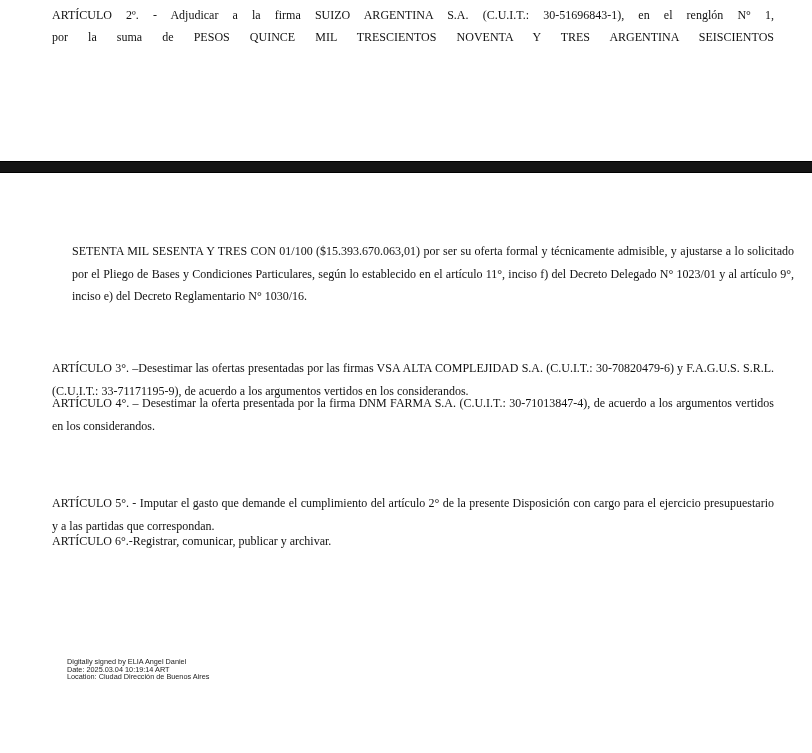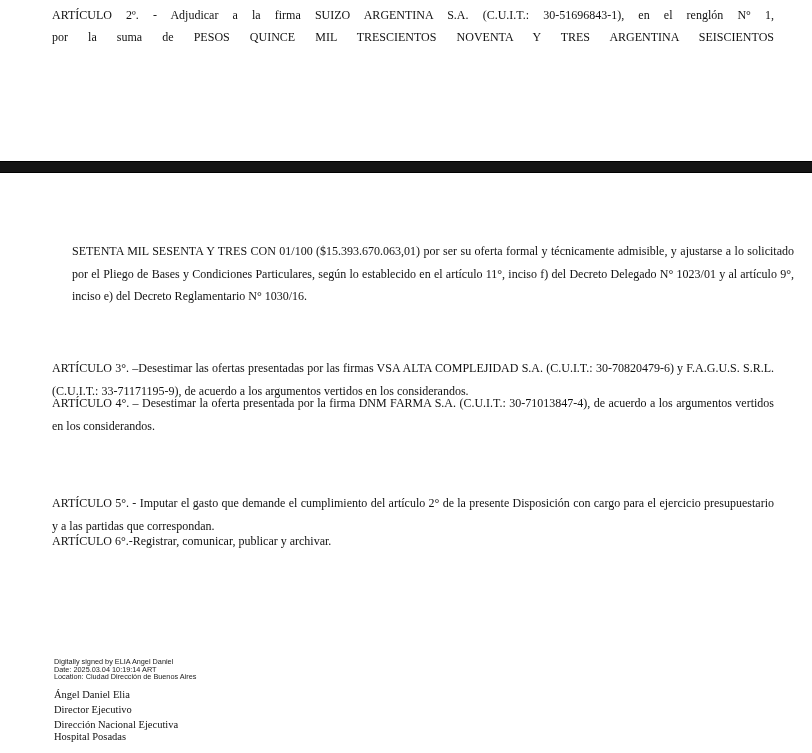--- a/index.html
+++ b/index.html
@@ -4,21 +4,21 @@
 <style>
   html, body { margin: 0; padding: 0; background: #ffffff; }
   body { width: 812px; height: 753px; position: relative; overflow: hidden;
          font-family: "Liberation Serif", serif; color: #111; }
   .para { position: absolute; left: 52px; width: 722px; font-size: 12px;
           line-height: 22.5px; text-align: justify; margin: 0; }
   .jl { text-align-last: justify; }
   .page-sep { position: absolute; left: 0; top: 161px; width: 812px; height: 12px;
               background: #141414; border-top: 1px solid #000; border-bottom: 1px solid #000; box-sizing: border-box; }
   .sig { position: absolute; left: 54px; top: 658px; }
-  .sig-meta { font-family: "Liberation Sans", sans-serif; font-size: 7.3px; line-height: 7.6px; color: #222; }
+  .sig-meta { font-family: "Liberation Sans", sans-serif; font-size: 7.3px; line-height: 7.6px; color: #222; margin-left: 13px; }
   .sig-lines { margin-top: 6px; font-family: "Liberation Serif", serif; font-size: 10.5px; line-height: 15px; color: #111; }
   .sig-lines div { margin: 0; }
 </style>
 </head>
 <body>
 
 <p class="para jl" style="top:4px;">ARTÍCULO 2º. - Adjudicar a la firma SUIZO ARGENTINA S.A. (C.U.I.T.: 30-51696843-1), en el renglón N° 1,</p>
 <p class="para jl" style="top:26px;">por la suma de PESOS QUINCE MIL TRESCIENTOS NOVENTA Y TRES ARGENTINA SEISCIENTOS</p>
 
 <div class="page-sep"></div>
@@ -28,19 +28,13 @@
 <p class="para" style="top:392px;">ARTÍCULO 4°. – Desestimar la oferta presentada por la firma DNM FARMA S.A. (C.U.I.T.: 30-71013847-4), de acuerdo a los argumentos vertidos en los considerandos.</p>
 <p class="para" style="top:472px;margin-top:20px;">ARTÍCULO 5°. - Imputar el gasto que demande el cumplimiento del artículo 2° de la presente Disposición con cargo para el ejercicio presupuestario y a las partidas que correspondan.</p>
 <p class="para" style="top:530px;">ARTÍCULO 6°.-Registrar, comunicar, publicar y archivar.</p>
 
 <div class="sig">
   <div class="sig-meta">
     <div>Digitally signed by ELIA Angel Daniel</div>
     <div>Date: 2025.03.04 10:19:14 ART</div>
     <div>Location: Ciudad Dirección de Buenos Aires</div>
   </div>
-  <div class="sig-lines">
-    <div>Ángel Daniel Elia</div>
-    <div>Director Ejecutivo</div>
-    <div>Dirección Nacional Ejecutiva</div>
-    <div style="margin-top:-3px;">Hospital Posadas</div>
-  </div>
 </div>
 
 </body></html>

